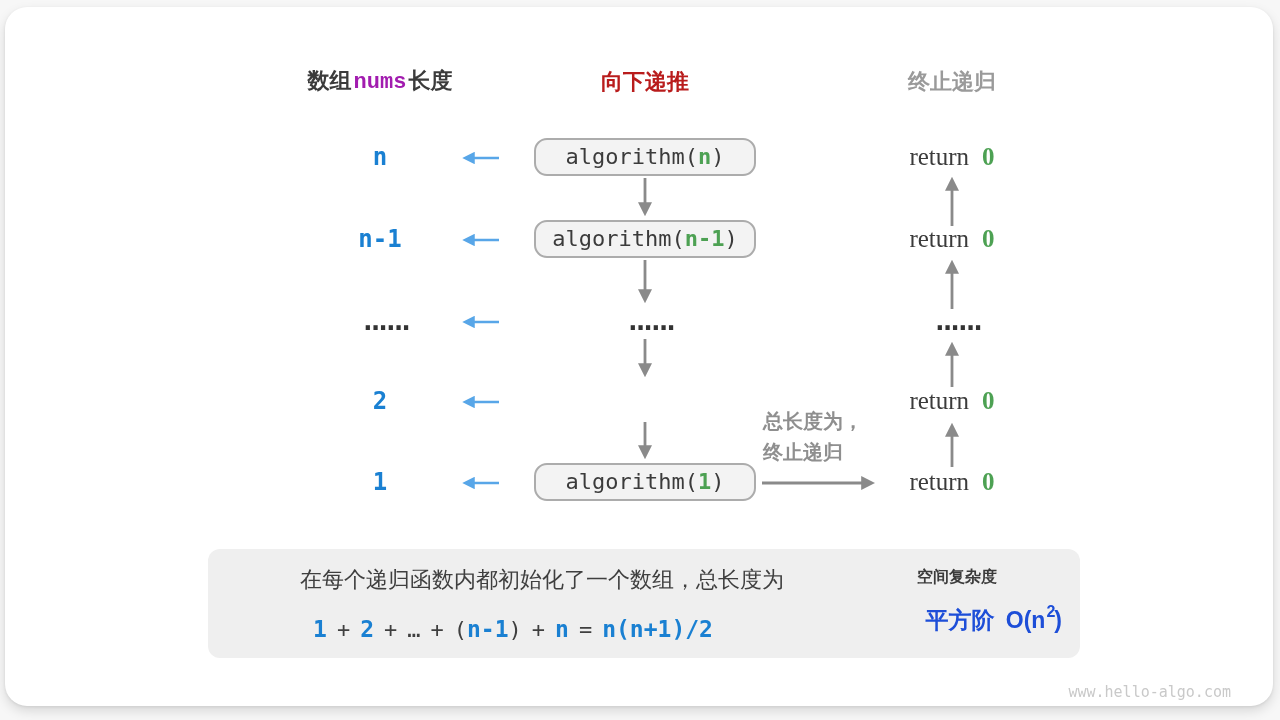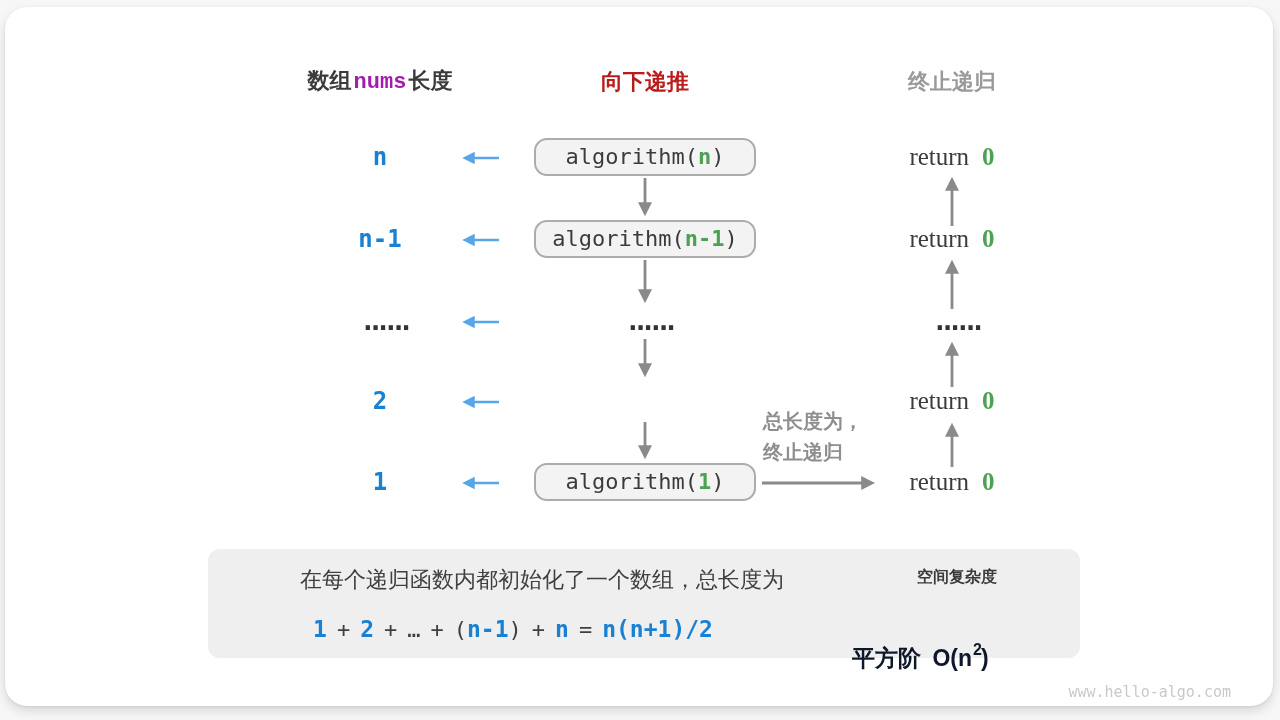--- a/index.html
+++ b/index.html
@@ -61,22 +61,22 @@
     font-size:22px;color:#3f3f3f;white-space:nowrap;margin-left:29px;}
   .p-formula{position:absolute;left:0;top:67px;width:610px;text-align:center;white-space:nowrap;}
   .fs{font-family:"DejaVu Sans Mono","Liberation Mono",monospace;
     font-weight:bold;font-size:23px;color:#1a80d2;margin:0 5px;}
   .op{font-family:"DejaVu Sans Mono","Liberation Mono",monospace;
     font-weight:400;font-size:22px;color:#3f3f3f;margin:0 5px;}
   .tr{margin-right:0;}
   .tl{margin-left:0;}
   .p-title{position:absolute;left:644px;top:18px;width:210px;text-align:center;
     font-weight:bold;font-size:16px;color:#3b3b3b;white-space:nowrap;}
-  .p-value{position:absolute;left:644px;top:56px;width:210px;text-align:left;
-    font-weight:bold;font-size:23px;color:#0f172a;word-spacing:5px;white-space:nowrap;margin-top:38px;}
+  .p-value{position:absolute;left:644px;top:56px;width:210px;text-align:right;
+    font-weight:bold;font-size:23px;color:#1d4ed8;word-spacing:5px;white-space:nowrap;}
   .p-value sup{font-size:16px;position:relative;top:-2px;left:1px;}
 
   .watermark{position:absolute;top:676px;right:42px;
     font-family:"DejaVu Sans Mono","Liberation Mono",monospace;
     font-size:15px;color:#c9c9c9;white-space:nowrap;}
 </style>
 </head>
 <body>
 
 <div class="stage">

